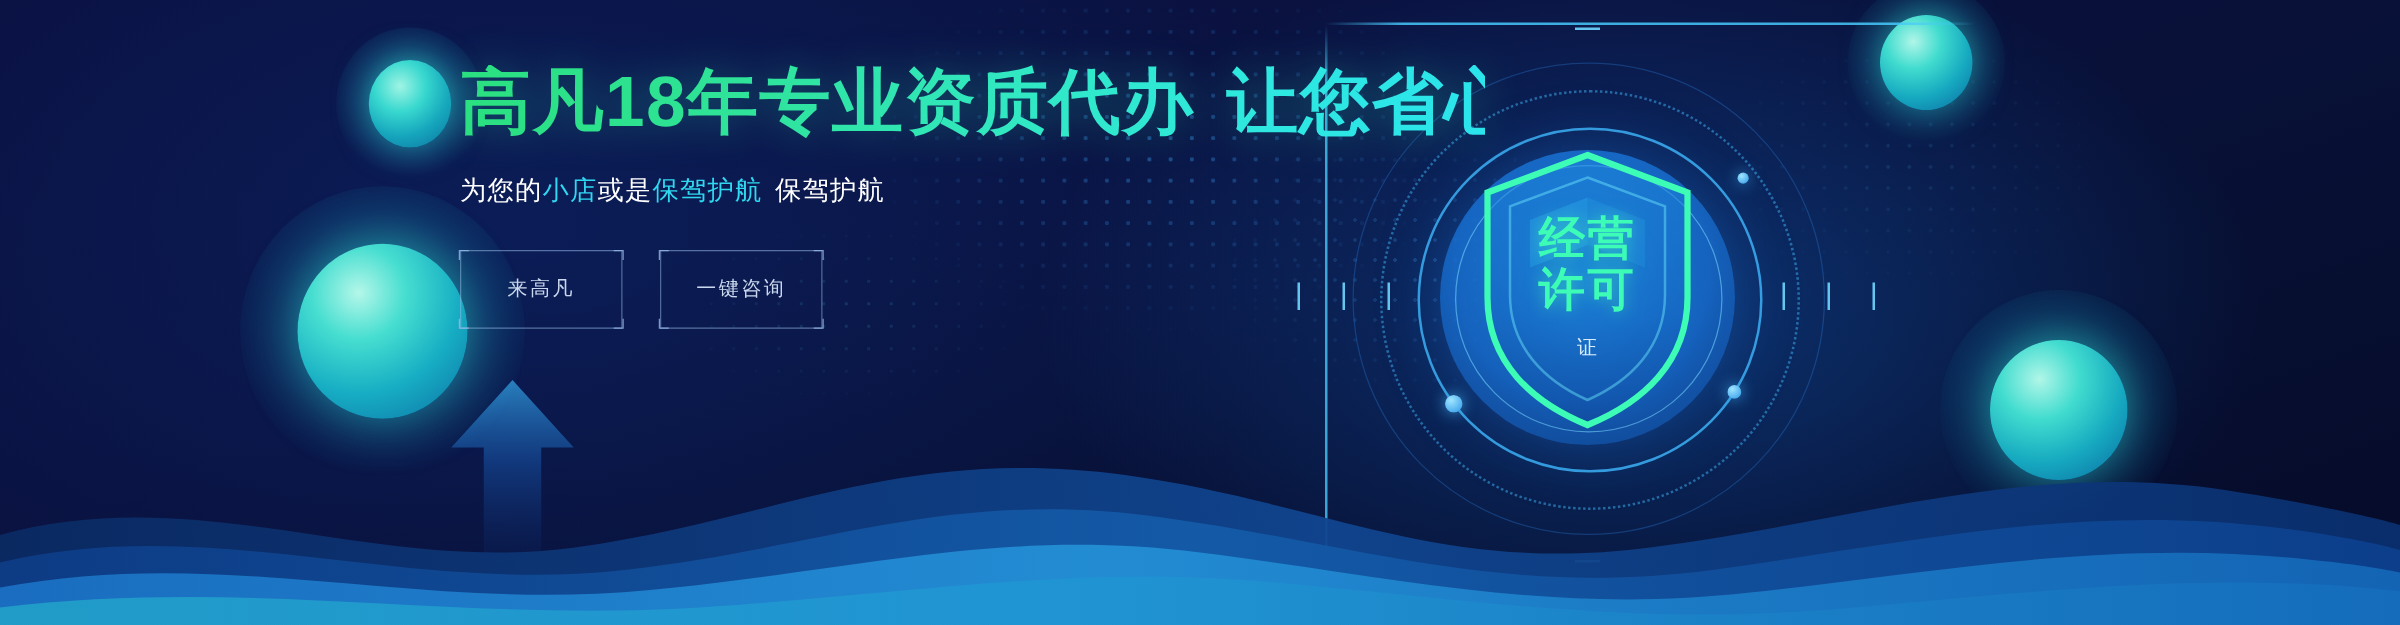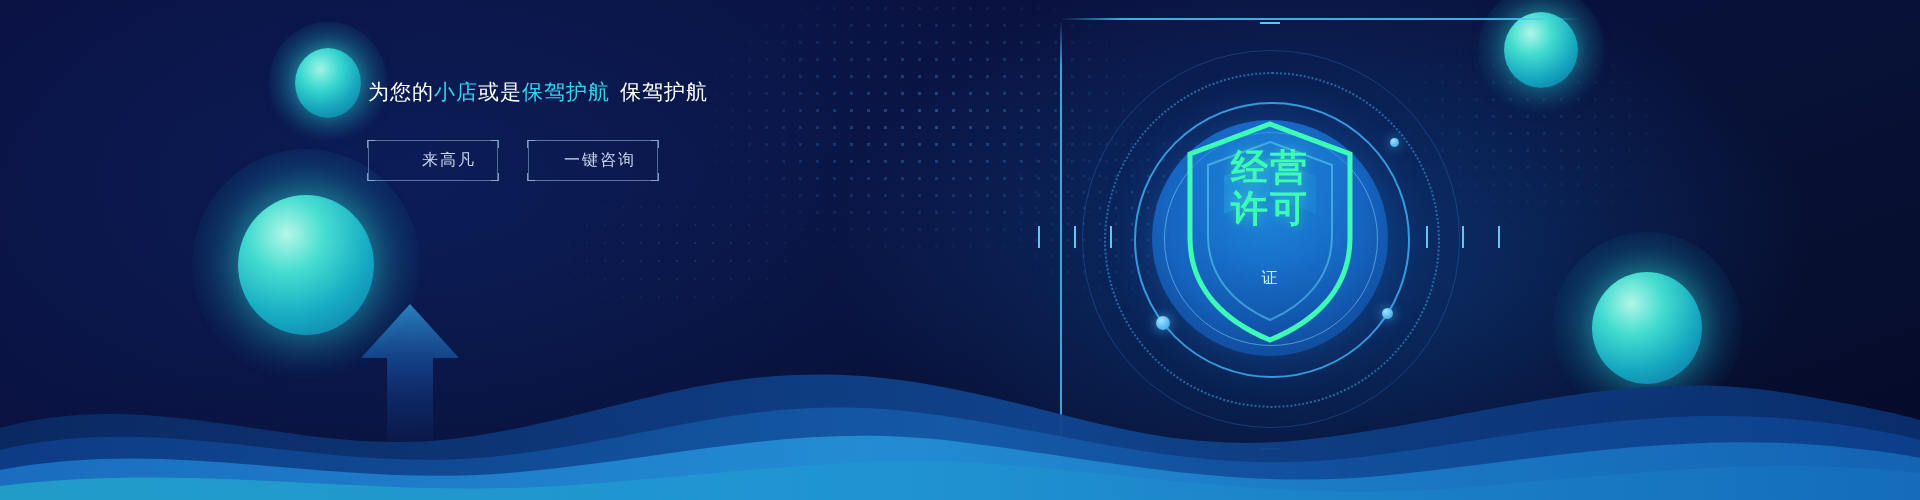--- a/index.html
+++ b/index.html
@@ -79,21 +79,21 @@
   #ring-glowdisc{left:92px;top:102px;width:236px;height:236px;border:none;
      background:radial-gradient(circle at 48% 42%, rgba(34,150,235,.95) 0%, rgba(22,104,200,.85) 55%, rgba(14,64,150,.55) 80%, rgba(10,40,110,0) 100%);
      box-shadow:0 0 60px rgba(30,130,230,.45) inset, 0 0 50px rgba(28,120,220,.35);}
   #ring-inner-line{left:104px;top:114px;width:212px;height:212px;border-color:rgba(120,215,255,.55);}
   #cross-h{left:-52px;top:218px;width:520px;height:2px;background:linear-gradient(90deg,rgba(70,200,250,0) 0%,rgba(70,200,250,.85) 12%,rgba(70,200,250,.85) 88%,rgba(70,200,250,0) 100%);}
   #cross-v{left:209px;top:-18px;width:2px;height:470px;background:linear-gradient(180deg,rgba(70,200,250,0) 0%,rgba(70,200,250,.8) 10%,rgba(70,200,250,.8) 90%,rgba(70,200,250,0) 100%);}
   .tmark{position:absolute;background:rgba(110,215,255,.9);}
 
   #shield-wrap{position:absolute;left:120px;top:100px;width:180px;height:230px;}
   #shield-wrap svg{display:block;}
-  #shield-text{position:absolute;left:0;top:29px;width:180px;text-align:center;
+  #shield-text{position:absolute;left:0;top:52px;width:180px;text-align:center;
      color:#3dfcb6;font-size:37px;font-weight:700;line-height:1.12;letter-spacing:2px;
      text-shadow:0 0 12px rgba(60,250,180,.55);}
   #shield-sub{position:absolute;left:0;top:150px;width:180px;text-align:center;
      color:#d6ecff;font-size:16px;letter-spacing:1px;}
 
   .nodedot{position:absolute;width:14px;height:14px;border-radius:50%;
      background:radial-gradient(circle at 35% 30%,#9fe6ff,#2c96e8);box-shadow:0 0 12px rgba(70,190,255,.8);}
 
   
   #arrow{position:absolute;left:355px;top:300px;width:110px;height:150px;opacity:.85;}
@@ -117,21 +117,21 @@
     -webkit-background-clip:text;background-clip:text;color:transparent;
     -webkit-text-fill-color:transparent;
     filter:drop-shadow(0 0 14px rgba(40,220,210,.3));
   }
   #tagline{margin-top:26px;font-size:21px;color:#ffffff;letter-spacing:1px;white-space:nowrap;}
   #tagline .hl{color:#2fd8f0;}
   #tagline .sp{display:inline-block;width:10px;}
 
   #pills{margin-top:34px;display:flex;gap:30px;}
   .pill{
-    position:relative;min-width:86px;padding:9px 22px;text-align:right;
+    position:relative;min-width:86px;padding:20px 22px;text-align:center;
     color:#c9d8ee;font-size:16px;letter-spacing:2px;white-space:nowrap;
     border-top:1px solid rgba(150,185,230,.55);
     border-bottom:1px solid rgba(150,185,230,.55);
   }
   .pill::before,.pill::after{content:"";position:absolute;top:0;bottom:0;width:1px;background:rgba(150,185,230,.5);}
   .pill::before{left:0;} .pill::after{right:0;}
   .pill .nick{position:absolute;width:7px;height:7px;border:1px solid rgba(150,185,230,.8);}
   .pill .n1{left:-1px;top:-1px;border-right:none;border-bottom:none;}
   .pill .n2{right:-1px;top:-1px;border-left:none;border-bottom:none;}
   .pill .n3{left:-1px;bottom:-1px;border-right:none;border-top:none;}
@@ -242,20 +242,21 @@
           <stop offset="100%" stop-color="#1672c0"></stop>
       </linearGradient>
     </defs>
     <path d="M0,118 C160,74 300,150 460,128 C620,106 720,46 900,70 C1060,92 1150,150 1320,128 C1480,108 1620,58 1780,82 C1850,93 1900,104 1920,110 L1920,190 L0,190 Z" fill="url(#w3)" opacity="0.95"></path>
     <path d="M0,140 C170,100 320,166 500,146 C660,128 760,80 930,104 C1090,126 1200,168 1370,146 C1520,126 1660,92 1820,112 C1870,118 1905,126 1920,130 L1920,190 L0,190 Z" fill="url(#w1)" opacity="0.95"></path>
     <path d="M0,160 C180,126 330,180 520,162 C690,146 800,112 960,132 C1120,152 1240,182 1400,164 C1550,148 1690,120 1850,138 C1890,142 1910,146 1920,148 L1920,190 L0,190 Z" fill="url(#w2)" opacity="0.9"></path>
     <path d="M0,176 C200,152 360,188 560,176 C740,164 860,142 1020,156 C1180,170 1300,190 1460,178 C1610,166 1740,148 1890,160 L1920,163 L1920,190 L0,190 Z" fill="url(#w4)" opacity="0.55"></path>
   </svg>
 
   <div id="copy">
+    <div id="headline"><span>高凡18年专业资质代办</span><span class="gap"></span><span>让您省心更省力</span></div>
 
 
     <div id="tagline"><span>为您的</span><span class="hl">小店</span><span>或是</span><span class="hl">保驾护航</span><span class="sp"></span><span>保驾护航</span></div>
 
     <div id="pills">
       <div class="pill">
         <span class="nick n1"></span>
         <span class="nick n2"></span>
         <span class="nick n3"></span>
         <span class="nick n4"></span>

